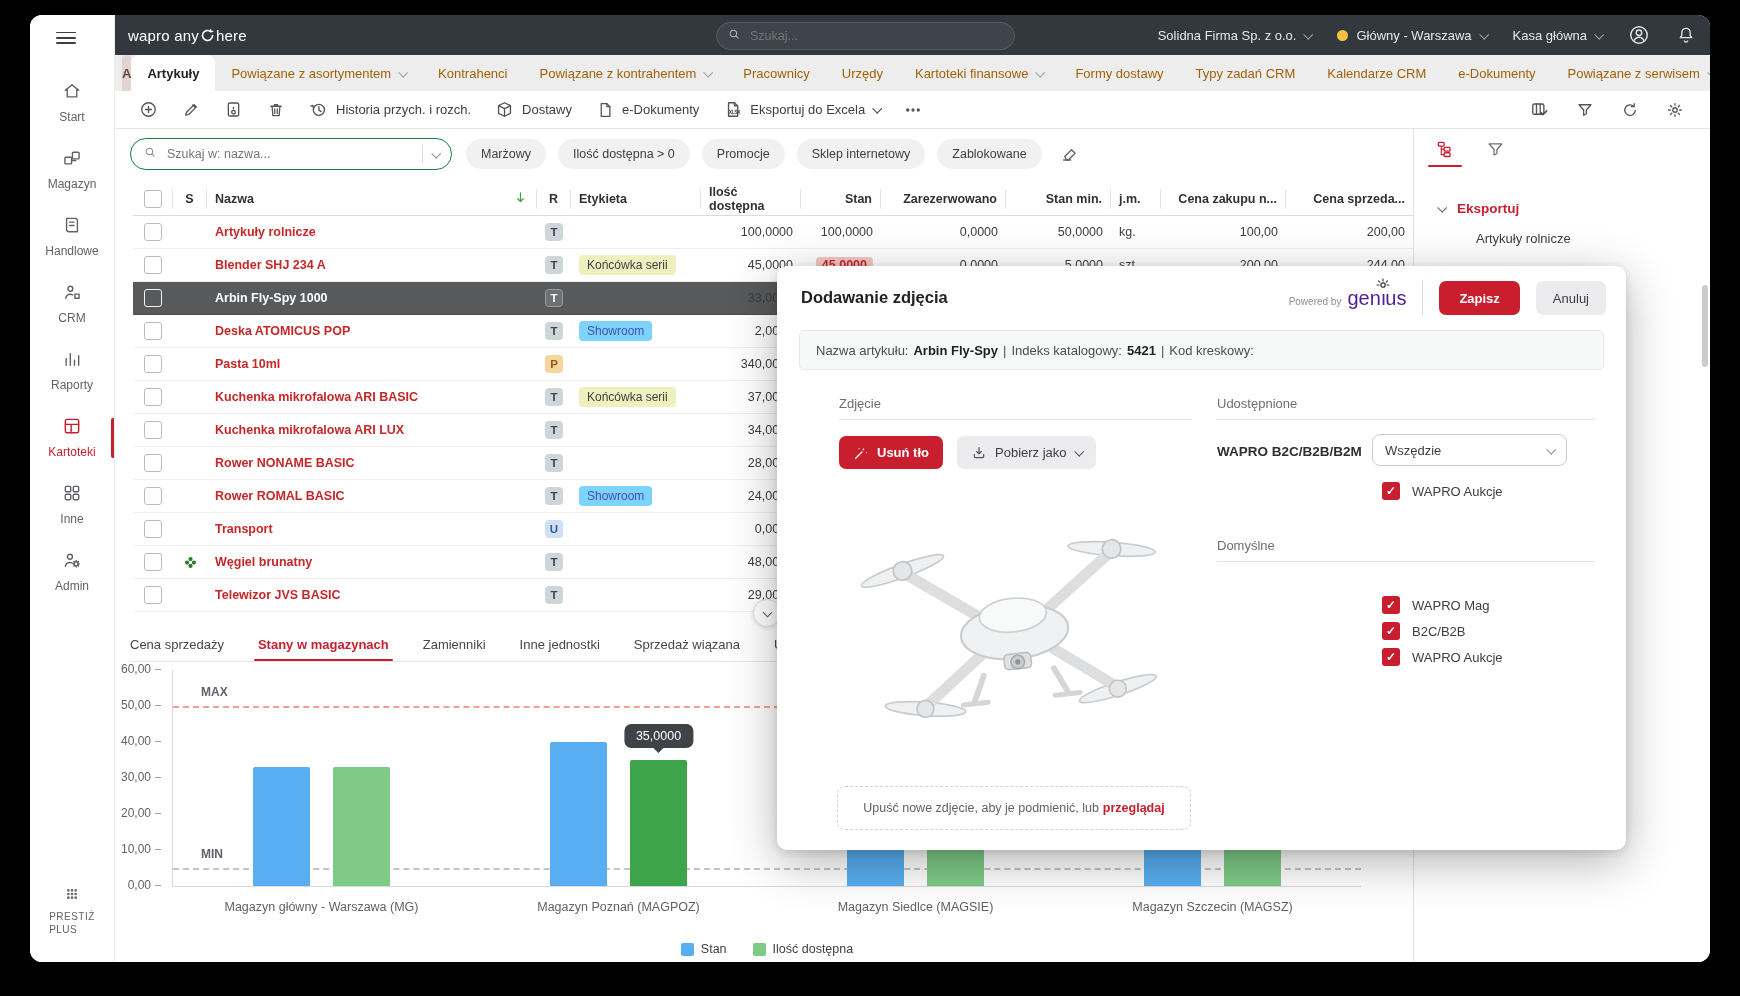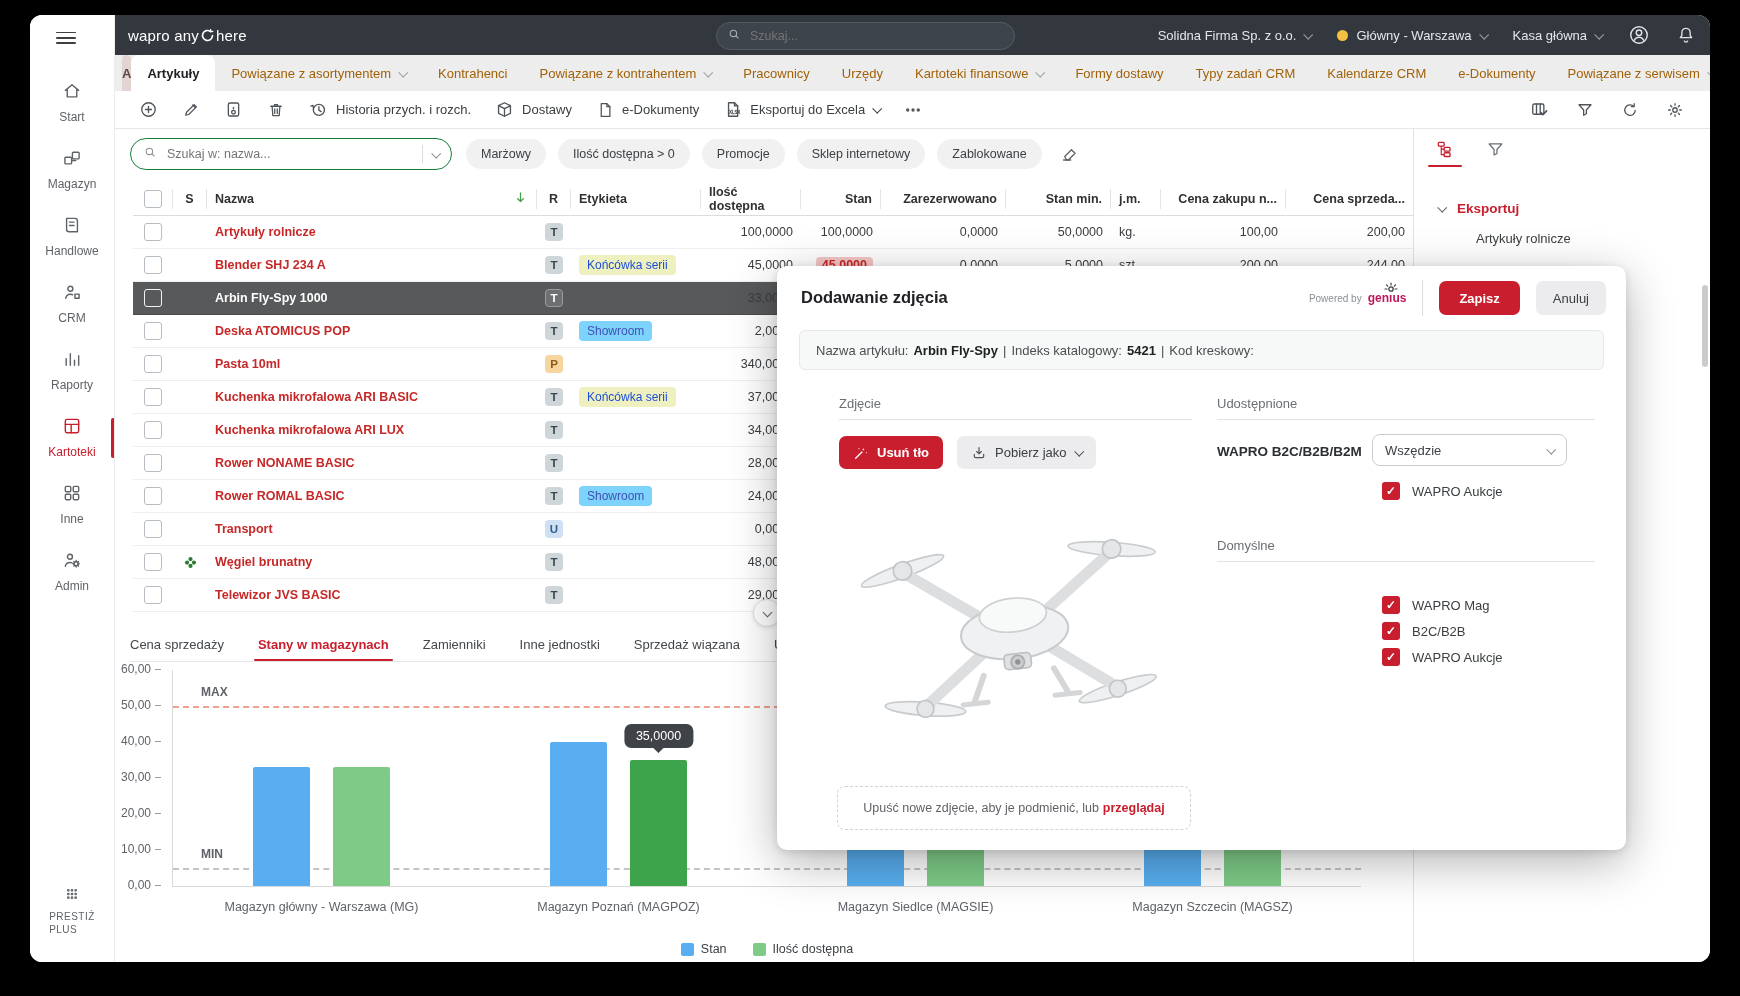--- a/index.html
+++ b/index.html
@@ -78,21 +78,21 @@
   .rowname{color:#c62828;font-weight:bold;}
   .row.selected{background:#58595b;border-color:#4a4b4d;}
   .row.selected .rowname{color:#fff;}
   .row.selected .cb{border-color:#f2f2f2;background:transparent;}
   .badge{min-width:18px;height:18px;border-radius:4px;display:flex;align-items:center;justify-content:center;font-size:11.5px;font-weight:bold;padding:0 3px;box-sizing:border-box;}
   .b-t{background:#cfd6da;color:#37474f;}
   .b-p{background:#f7d59f;color:#8a5a16;}
   .b-u{background:#cfe0f4;color:#2f5f8f;}
   .row.selected .b-t{background:#6e6f71;color:#fff;border:1px solid #9a9b9d;}
   .lab{height:20px;border-radius:4px;padding:0 8px;display:flex;align-items:center;font-size:12px;}
-  .lab-yellow{background:#eef0c0;color:#1d4ed8;}
+  .lab-yellow{background:#eef0c0;color:#404040;}
   .lab-blue{background:#7dd3fc;color:#3f51b5;text-align:center;}
   .stan-alert{background:#f6c6c6;color:#c62828;border-radius:4px;padding:1px 6px;font-weight:bold;}
   .collapse-pill{position:absolute;left:639px;top:470px;width:26px;height:26px;border-radius:50%;background:#fff;border:1px solid #e0e0e0;box-shadow:0 1px 4px rgba(0,0,0,.12);display:flex;align-items:center;justify-content:center;color:#5f6368;cursor:pointer;z-index:4;}
 
   
   .btabs{position:absolute;left:16px;right:0;top:498px;height:34px;display:flex;gap:34px;align-items:center;border-bottom:1px solid #e6e6e6;font-size:13px;color:#43474b;}
   .btab{position:relative;height:34px;display:flex;align-items:center;cursor:pointer;white-space:nowrap;}
   .btab.active{color:#c81e2d;font-weight:bold;}
   .btab.active::after{content:"";position:absolute;left:-4px;right:-4px;bottom:0;height:2.5px;background:#c81e2d;border-radius:2px;}
 
@@ -120,21 +120,21 @@
   .ptree-root .chev{color:#5f6368;}
   .ptree-child{position:absolute;left:62px;top:102px;font-size:13px;color:#3c4043;cursor:pointer;}
   .panel-scroll{position:absolute;right:3px;top:156px;width:6px;height:82px;background:#c9cbcd;border-radius:3px;}
 
   
   .modal{position:absolute;left:777px;top:266px;width:849px;height:584px;background:#fff;border-radius:10px;box-shadow:0 12px 48px rgba(0,0,0,.30),0 2px 8px rgba(0,0,0,.12);z-index:50;}
   .m-title{position:absolute;left:24px;top:22px;font-size:16.5px;font-weight:bold;color:#202124;}
   .m-head-right{position:absolute;right:20px;top:14px;display:flex;align-items:center;gap:16px;}
   .powered{display:flex;align-items:baseline;gap:6px;}
   .pby{font-size:10px;color:#8a8f94;}
-  .genius{font-size:12px;font-weight:bold;color:#be185d;position:relative;}
+  .genius{font-size:20px;font-weight:normal;color:#4c1d95;position:relative;}
   .geni{position:relative;display:inline-block;}
   .geni svg{position:absolute;left:50%;top:-9px;transform:translateX(-50%);}
   .m-divider{width:1px;height:36px;background:#ddd;}
   .btn{height:34px;border-radius:7px;display:flex;align-items:center;justify-content:center;font-size:13px;cursor:pointer;box-sizing:border-box;}
   .btn-red{background:#c81e2d;color:#fff;font-weight:bold;padding:0 20px;}
   .btn-gray{background:#ececee;color:#3c4043;padding:0 17px;}
   .m-info{position:absolute;left:22px;right:22px;top:64px;height:40px;background:#f7f8f8;border:1px solid #e8e8e8;border-radius:6px;display:flex;align-items:center;padding:0 16px;box-sizing:border-box;font-size:13px;color:#4a4e52;gap:5px;white-space:nowrap;}
   .m-info b{color:#202124;}
   .sect{position:absolute;font-size:13px;color:#6b6f73;}
   .hr{position:absolute;height:1px;background:#e3e3e3;}

